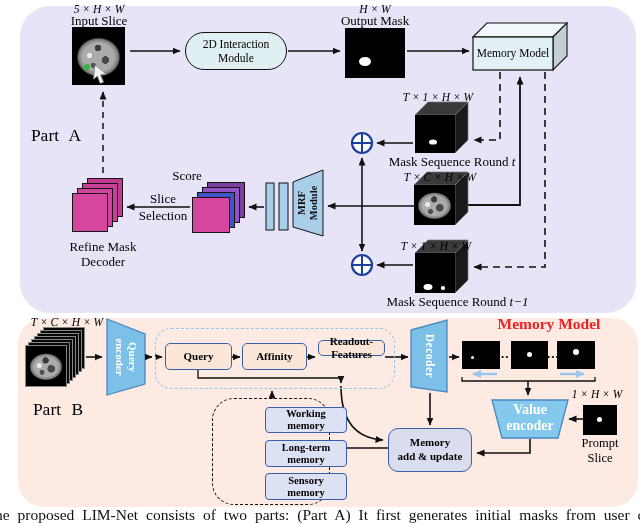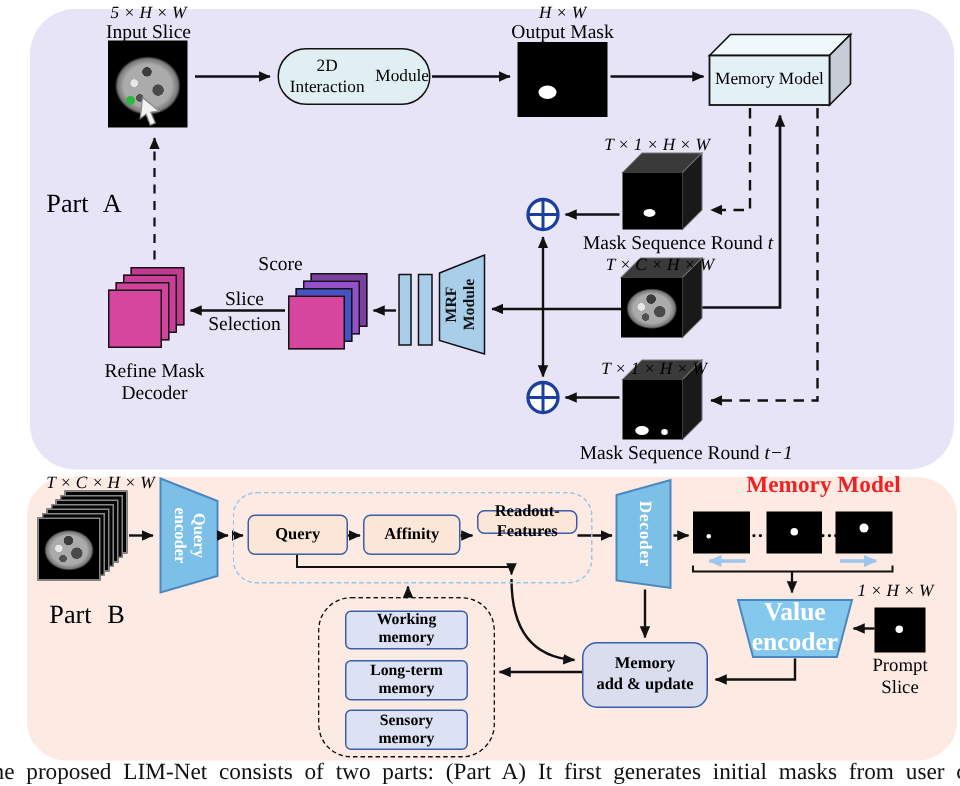--- a/index.html
+++ b/index.html
@@ -9,28 +9,28 @@
   .panel{position:absolute;border-radius:30px;}
   #panelA{left:20px;top:6px;width:616px;height:307px;background:#e8e4f7;}
   #panelB{left:18px;top:318px;width:620px;height:189px;background:#fceae3;border-radius:26px;}
   .lbl{position:absolute;text-align:center;color:#000;line-height:1.08;}
   .s13{font-size:13px;}
   .s12{font-size:12.5px;}
   .ital{font-size:11.5px;font-style:italic;}
   .part-title{font-size:17.5px;word-spacing:6px;}
   .redtitle{font-size:15.5px;font-weight:700;color:#ee2222;}
   .roundbox{position:absolute;box-sizing:border-box;border:1.2px solid #111;border-radius:19px;
-            background:#e0eff1;display:flex;flex-direction:row;align-items:center;justify-content:center;
+            background:#e0eff1;display:flex;flex-direction:column;align-items:center;justify-content:center;
             font-size:11.5px;line-height:1.25;text-align:center;}
   .bluebox{position:absolute;box-sizing:border-box;border:1.4px solid #3a5fa8;border-radius:5px;
            background:#fbe6d7;display:flex;flex-direction:column;align-items:center;justify-content:center;
            font-weight:700;font-size:11px;line-height:1.18;text-align:center;}
   .membox{position:absolute;box-sizing:border-box;border:1.4px solid #3a5fa8;border-radius:4px;
           background:#dce1f3;display:flex;flex-direction:column;align-items:center;justify-content:center;
-          font-weight:700;font-size:10.5px;line-height:1.14;text-align:center;}
+          font-weight:700;font-size:10.5px;line-height:1.14;text-align:center;margin-left:35px;}
   .updbox{position:absolute;box-sizing:border-box;border:1.4px solid #3a5fa8;border-radius:10px;
           background:#d9ddee;display:flex;flex-direction:column;align-items:center;justify-content:center;
           font-weight:700;font-size:11px;line-height:1.25;text-align:center;}
   .dashblue{position:absolute;border:1.6px dashed #90c7f0;border-radius:16px;}
   .dashblack{position:absolute;border:1.6px dashed #111;border-radius:22px;}
   .blacksq{position:absolute;background:#000;}
   .ct{position:absolute;background:
       radial-gradient(circle 4px at 33% 49%, #e8e8e8 0 60%, transparent 66%),
       radial-gradient(circle 6px at 63% 57%, #4a4a4a 0 60%, transparent 66%),
       radial-gradient(circle 5px at 49% 36%, #3c3c3c 0 60%, transparent 66%),
@@ -233,21 +233,21 @@
   </div>
   <div class="dots" style="left:501px;top:346px;">..</div>
   <div class="blacksq" style="left:511px;top:341px;width:37px;height:28px;">
     <div class="dot" style="left:16px;top:11px;width:5px;height:5px;"></div>
   </div>
   <div class="dots" style="left:547px;top:346px;">...</div>
   <div class="blacksq" style="left:557px;top:341px;width:38px;height:28px;">
     <div class="dot" style="left:16px;top:8px;width:6px;height:6px;"></div>
   </div>
 
-  <div class="vtxt" style="left:530px;top:418px;transform:translate(-50%,-50%);font-size:17px;">
+  <div class="vtxt" style="left:530px;top:418px;transform:translate(-50%,-50%);font-size:14px;">
     <div>Value</div>
     <div>encoder</div>
   </div>
 
   <div class="lbl ital" style="left:547px;top:388px;width:100px;">1 × H × W</div>
   <div class="blacksq" style="left:583px;top:405px;width:34px;height:30px;">
     <div class="dot" style="left:14px;top:12px;width:5px;height:5px;"></div>
   </div>
   <div class="lbl s12" style="left:560px;top:437px;width:80px;">Prompt</div>
   <div class="lbl s12" style="left:560px;top:452px;width:80px;">Slice</div>

